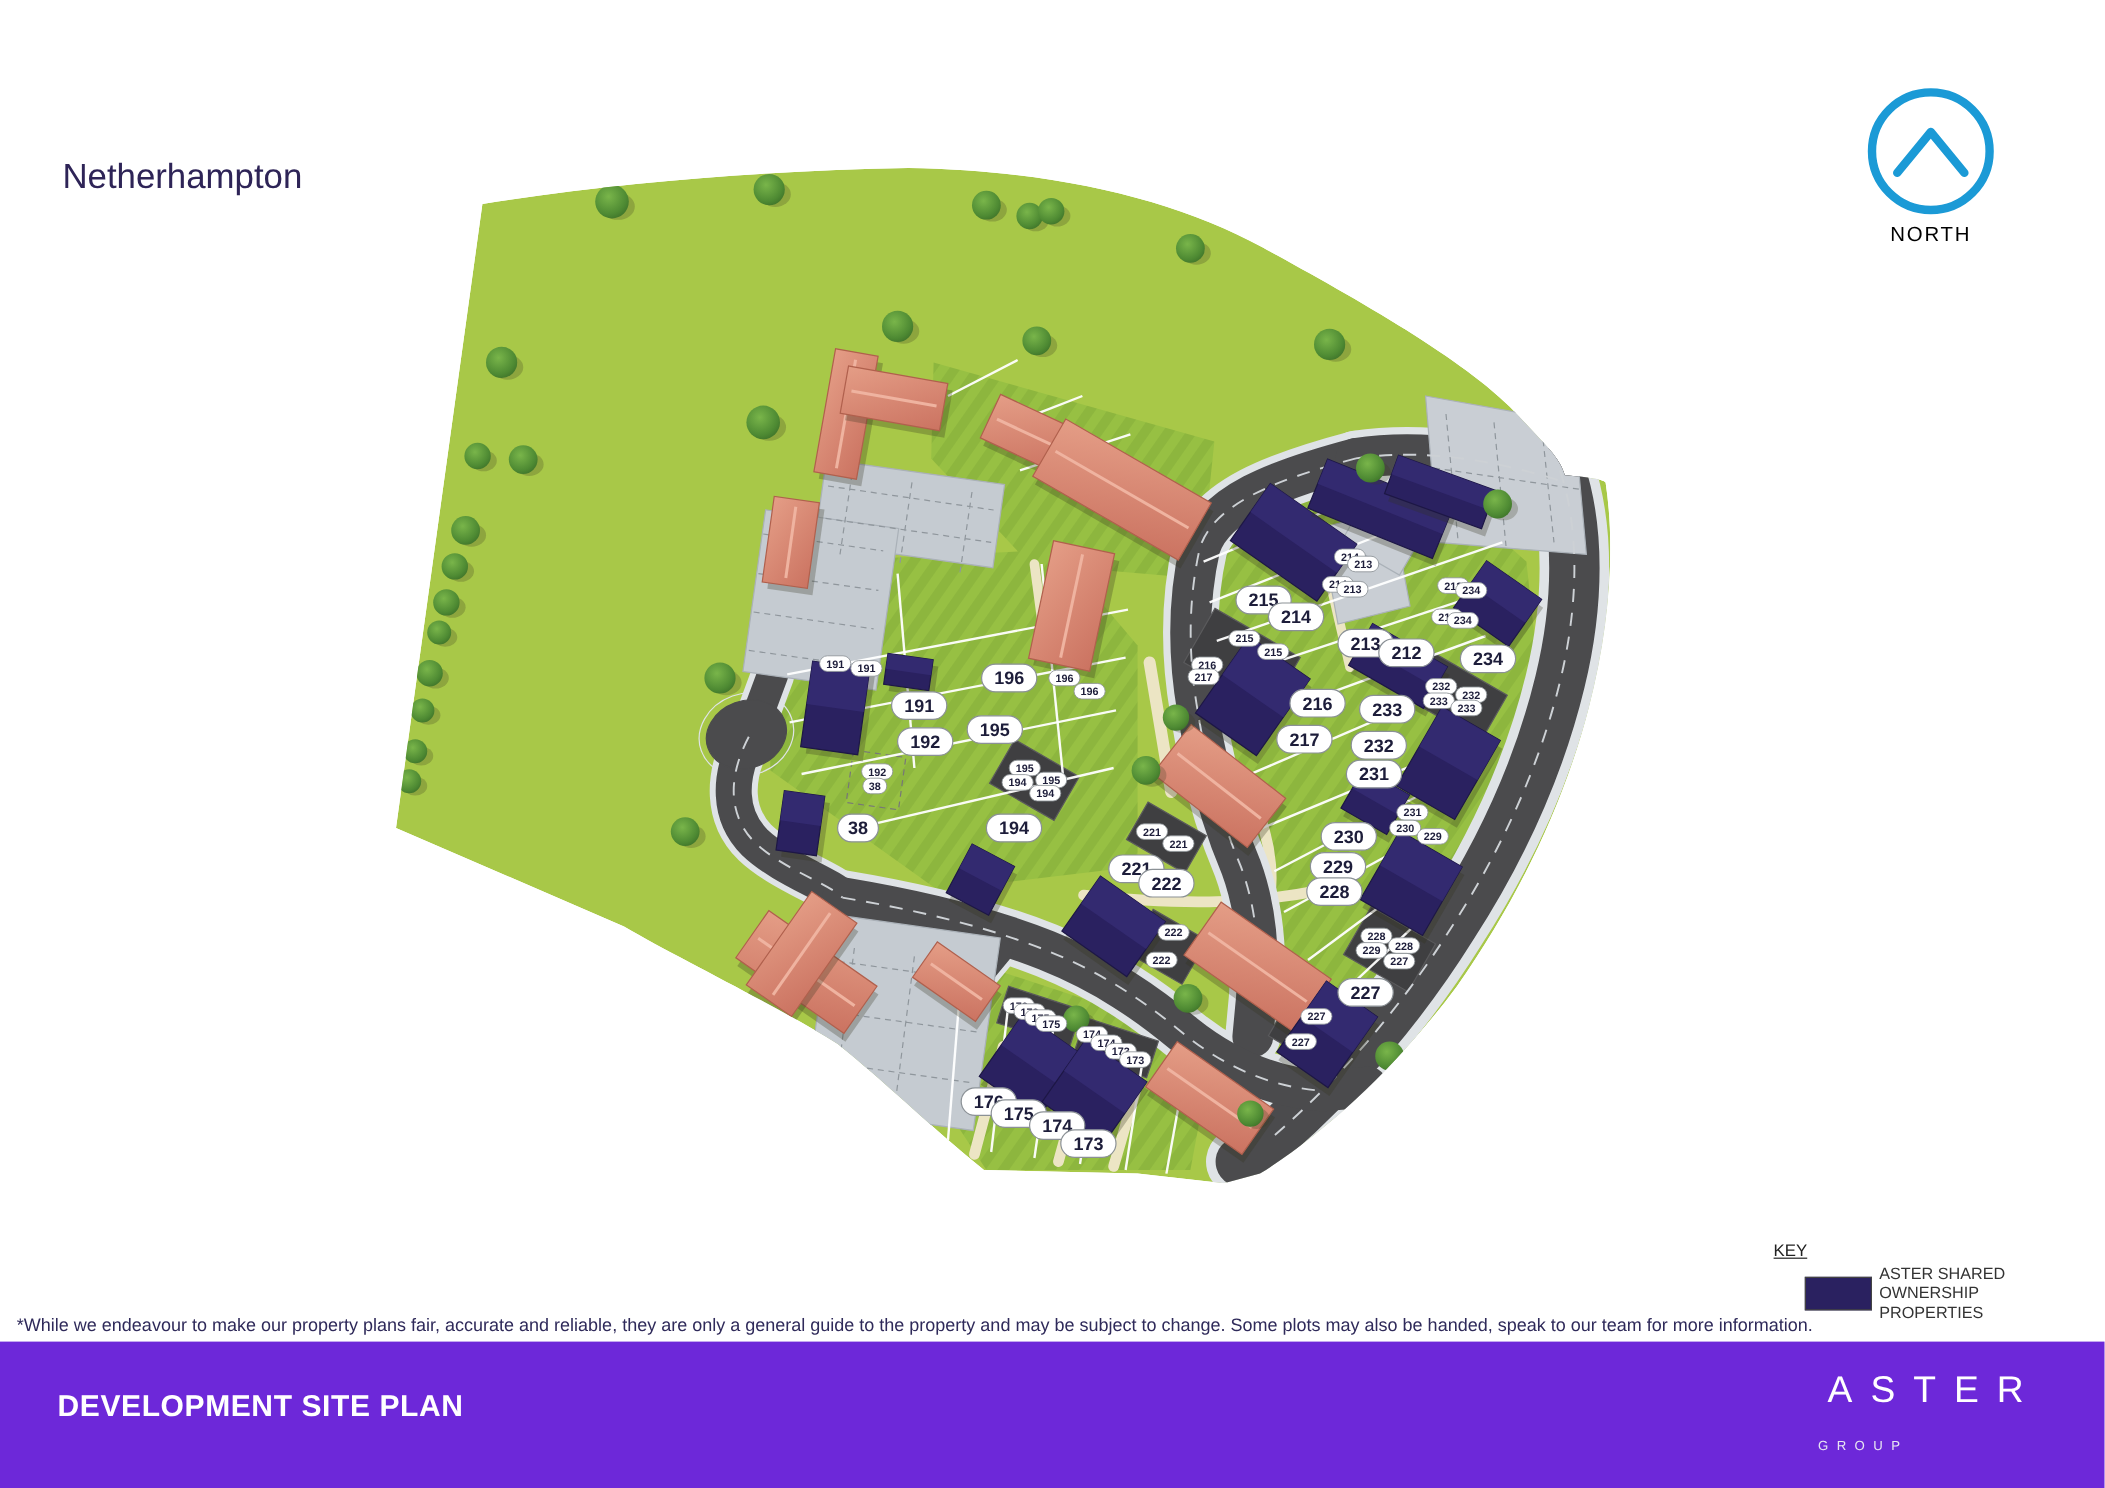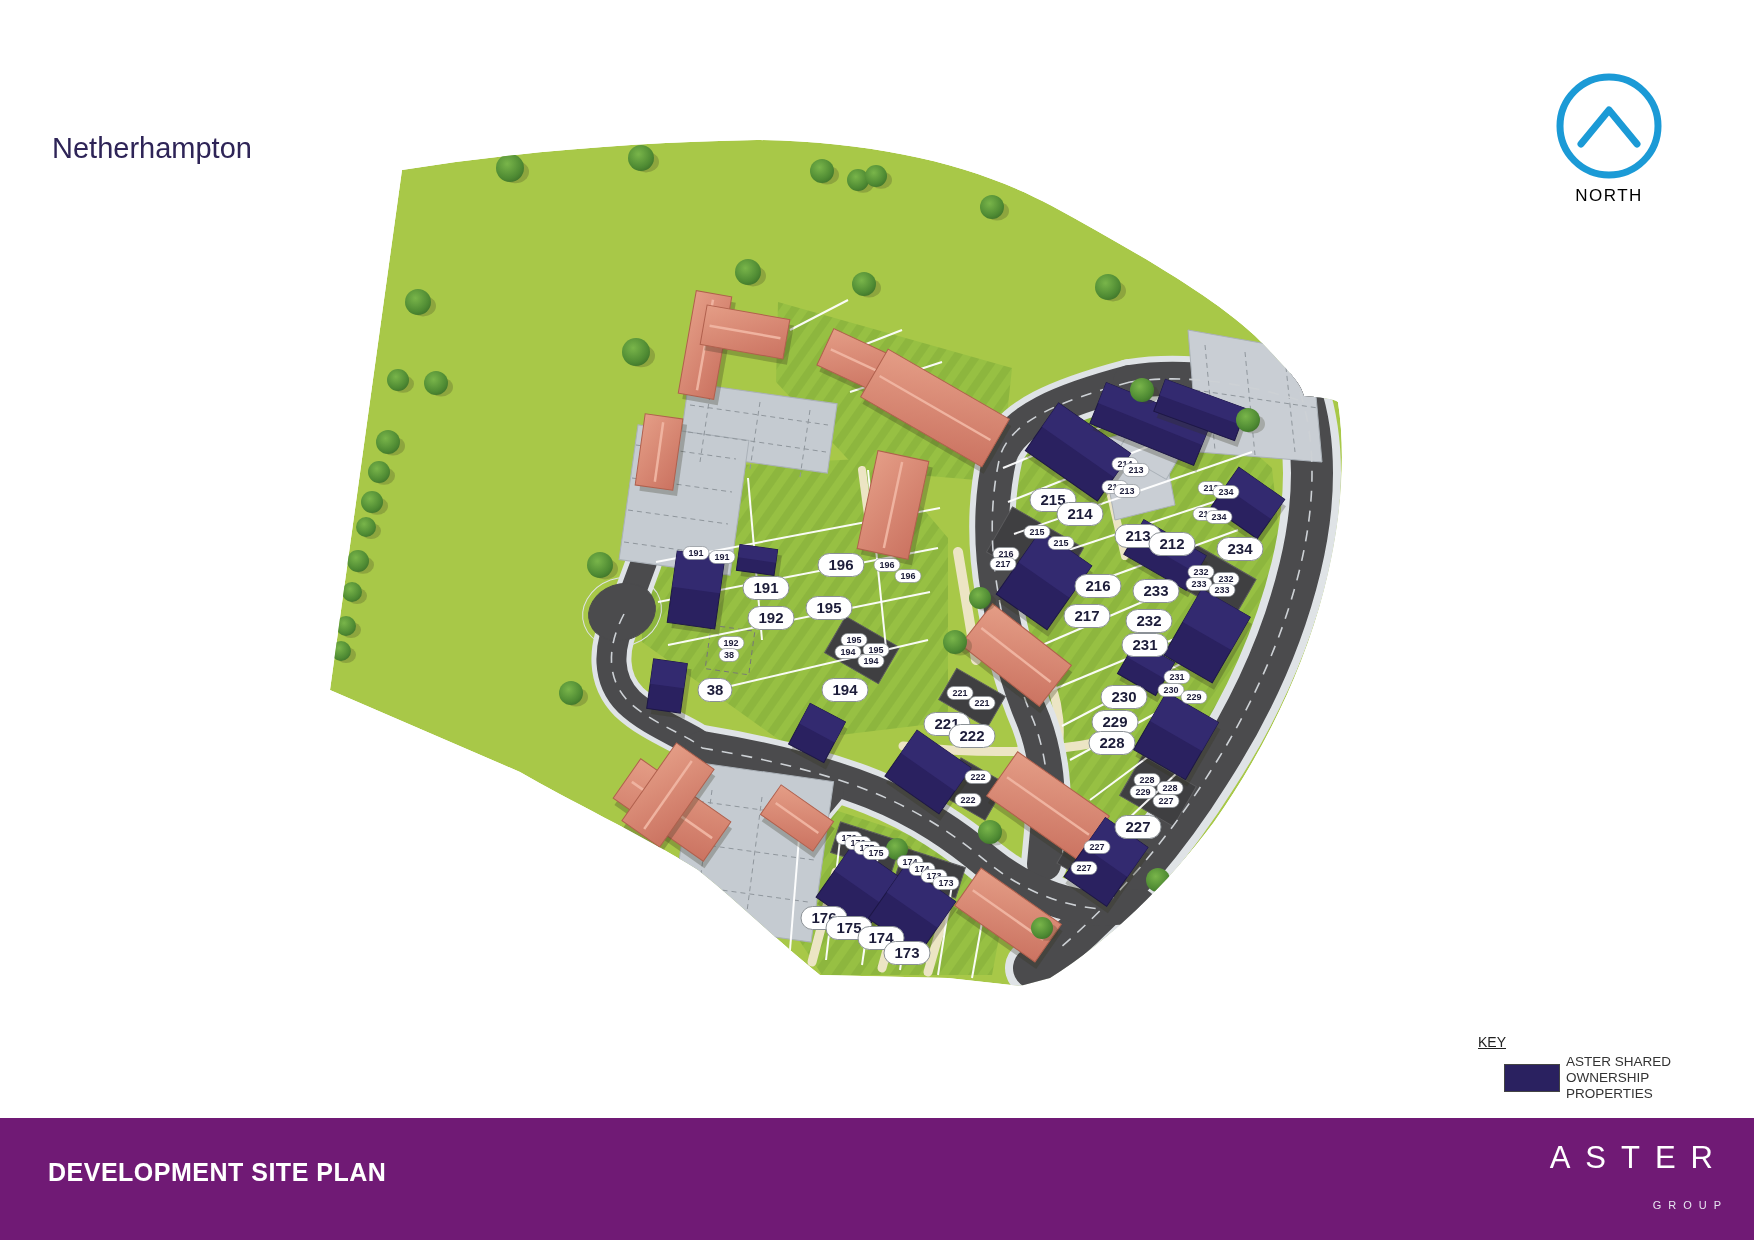--- a/index.html
+++ b/index.html
@@ -12,23 +12,23 @@
   #compass{position:absolute;z-index:3;left:1544px;top:70px;width:130px;text-align:center;}
   #compass svg{display:block;margin:0 auto;}
   #compass .nlabel{margin-top:4px;color:#000000;font-size:17px;letter-spacing:1.5px;font-weight:400;}
   #legend{position:absolute;z-index:3;left:1468px;top:1034px;width:270px;color:#3a3a3a;}
   #legend .ktitle{font-size:14px;color:#222;text-decoration:underline;margin-left:10px;margin-bottom:4px;}
   #legend .krow{display:flex;align-items:center;margin-left:36px;}
   #legend .swatch{width:54px;height:26px;background:#2a2160;border:1px solid #444;flex:0 0 auto;}
   #legend .klines{margin-left:6px;font-size:13.5px;line-height:16px;color:#333;}
   #disclaimer{position:absolute;z-index:3;left:14px;top:1096px;width:1720px;
               font-size:15px;color:#2f2a5a;}
-  #footerbar{position:absolute;z-index:3;left:0;top:1118px;width:1754px;height:122px;background:#701a75;}
+  #footerbar{position:absolute;z-index:3;left:0;top:1118px;width:1754px;height:122px;background:#6d28d9;}
   #footer-title{position:absolute;left:48px;top:40px;color:#fff;font-size:25px;font-weight:bold;letter-spacing:0.5px;}
-  #brand{position:absolute;left:1508px;top:22px;width:220px;text-align:right;color:#fff;}
+  #brand{position:absolute;left:1508px;top:22px;width:220px;text-align:left;color:#fff;}
   #brand .b1{font-size:31px;letter-spacing:15px;font-weight:400;text-indent:15px;}
   #brand .b2{font-size:11px;letter-spacing:7px;margin-top:23px;text-indent:7px;color:#e8e6f2;}
 </style>
 </head>
 <body>
 
 <div id="page">
 
   <svg id="plan" width="1754" height="1240" viewBox="0 0 1754 1240">
     <defs>
@@ -751,20 +751,21 @@
     <div class="ktitle">KEY</div>
     <div class="krow">
       <div class="swatch"></div>
       <div class="klines">
         <div>ASTER SHARED</div>
         <div>OWNERSHIP PROPERTIES</div>
       </div>
     </div>
   </div>
 
+  <div id="disclaimer">*While we endeavour to make our property plans fair, accurate and reliable, they are only a general guide to the property and may be subject to change. Some plots may also be handed, speak to our team for more information.</div>
 
   <div id="footerbar">
     <div id="footer-title">DEVELOPMENT SITE PLAN</div>
     <div id="brand">
       <div class="b1">ASTER</div>
       <div class="b2">GROUP</div>
     </div>
   </div>
 </div>
 

